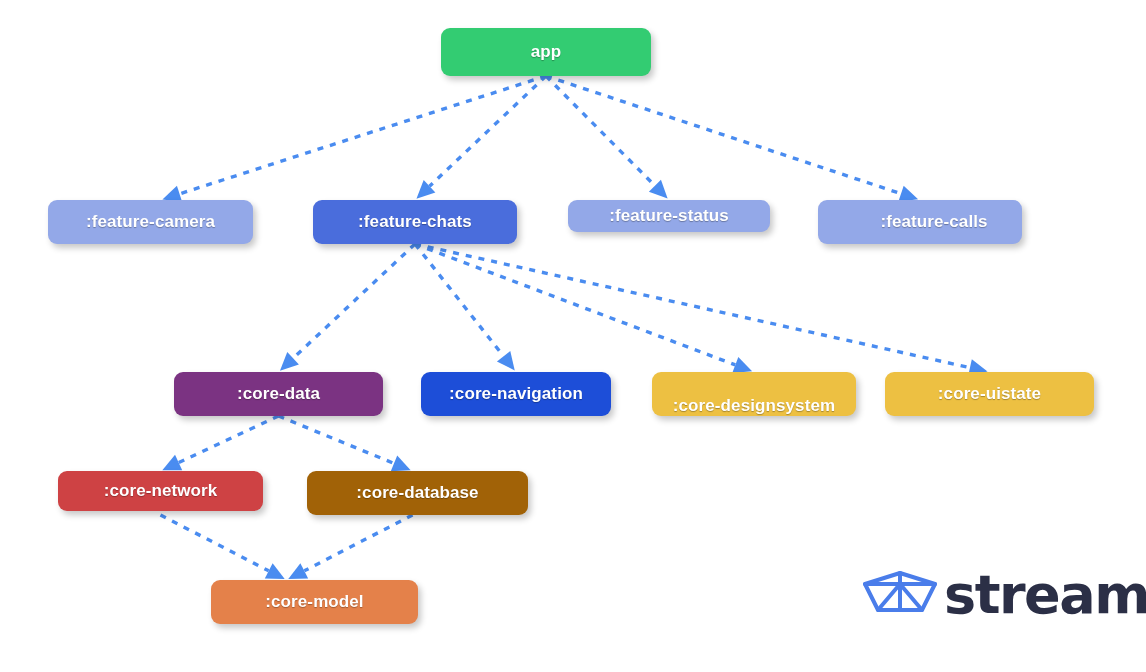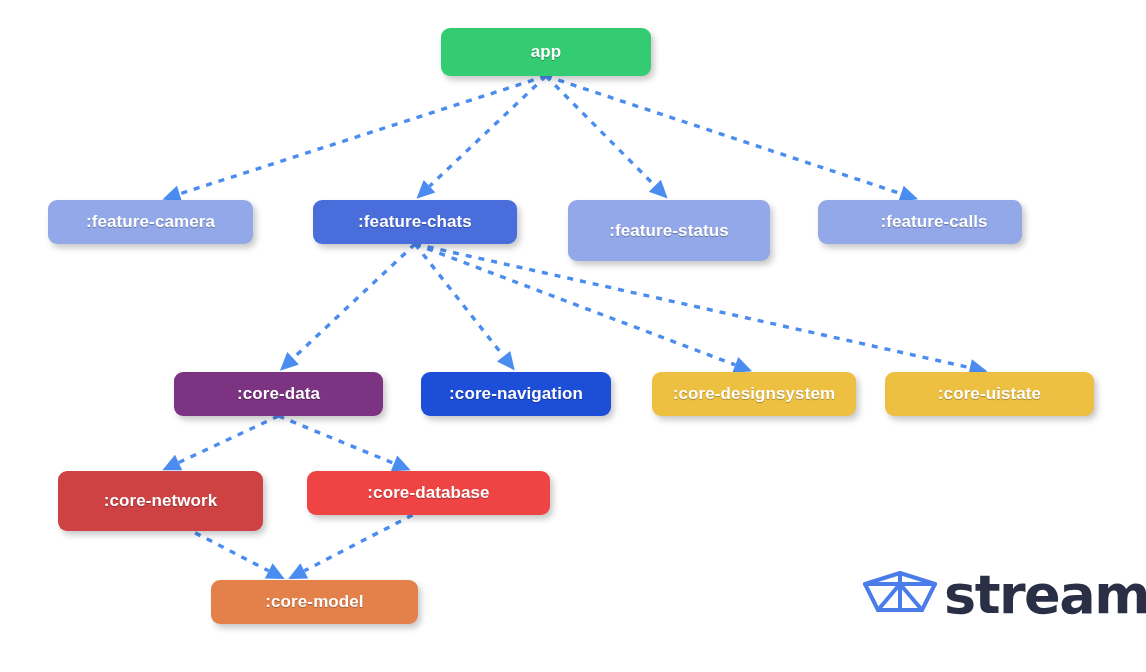--- a/index.html
+++ b/index.html
@@ -120,42 +120,42 @@
   <div id="node-layer">
       <div class="node" style="left: 441px; top: 28px; width: 210px; height: 48px; background: rgb(51, 204, 114);">
         <span class="node-label">app</span>
       </div>
       <div class="node" style="left: 48px; top: 200px; width: 205px; height: 44px; background: rgb(147, 168, 232);">
         <span class="node-label">:feature-camera</span>
       </div>
       <div class="node" style="left: 313px; top: 200px; width: 204px; height: 44px; background: rgb(74, 109, 220);">
         <span class="node-label">:feature-chats</span>
       </div>
-      <div class="node" style="left: 568px; top: 200px; width: 202px; height: 61px; background: rgb(147, 168, 232);">
+      <div class="node" style="left: 568px; top: 200px; width: 202px; height: 32px; background: rgb(147, 168, 232);">
         <span class="node-label">:feature-status</span>
       </div>
       <div class="node" style="left: 818px; top: 200px; width: 204px; height: 44px; background: rgb(147, 168, 232); padding-left: 28px;">
         <span class="node-label">:feature-calls</span>
       </div>
       <div class="node" style="left: 174px; top: 372px; width: 209px; height: 44px; background: rgb(123, 51, 130);">
         <span class="node-label">:core-data</span>
       </div>
       <div class="node" style="left: 421px; top: 372px; width: 190px; height: 44px; background: #1d4ed8;">
         <span class="node-label">:core-navigation</span>
       </div>
-      <div class="node" style="left: 652px; top: 372px; width: 204px; height: 44px; background: rgb(237, 192, 66);">
+      <div class="node" style="left: 652px; top: 372px; width: 204px; height: 44px; background: rgb(237, 192, 66); align-items: flex-end;">
         <span class="node-label">:core-designsystem</span>
       </div>
       <div class="node" style="left: 885px; top: 372px; width: 209px; height: 44px; background: rgb(237, 192, 66);">
         <span class="node-label">:core-uistate</span>
       </div>
-      <div class="node" style="left: 58px; top: 471px; width: 205px; height: 60px; background: rgb(206, 66, 68);">
+      <div class="node" style="left: 58px; top: 471px; width: 205px; height: 40px; background: rgb(206, 66, 68);">
         <span class="node-label">:core-network</span>
       </div>
-      <div class="node" style="left: 307px; top: 471px; width: 243px; height: 44px; background: #ef4444;">
+      <div class="node" style="left: 307px; top: 471px; width: 221px; height: 44px; background: #a16207;">
         <span class="node-label">:core-database</span>
       </div>
       <div class="node" style="left: 183px; top: 580px; width: 207px; height: 44px; background: rgb(228, 129, 74); margin-left: 28px;">
         <span class="node-label">:core-model</span>
       </div>
     </div>
 
   <div id="brand-logo" style="left: 862px; top: 568px;">
     <span>
       <svg width="76" height="46" viewBox="0 0 76 46" aria-hidden="true">

